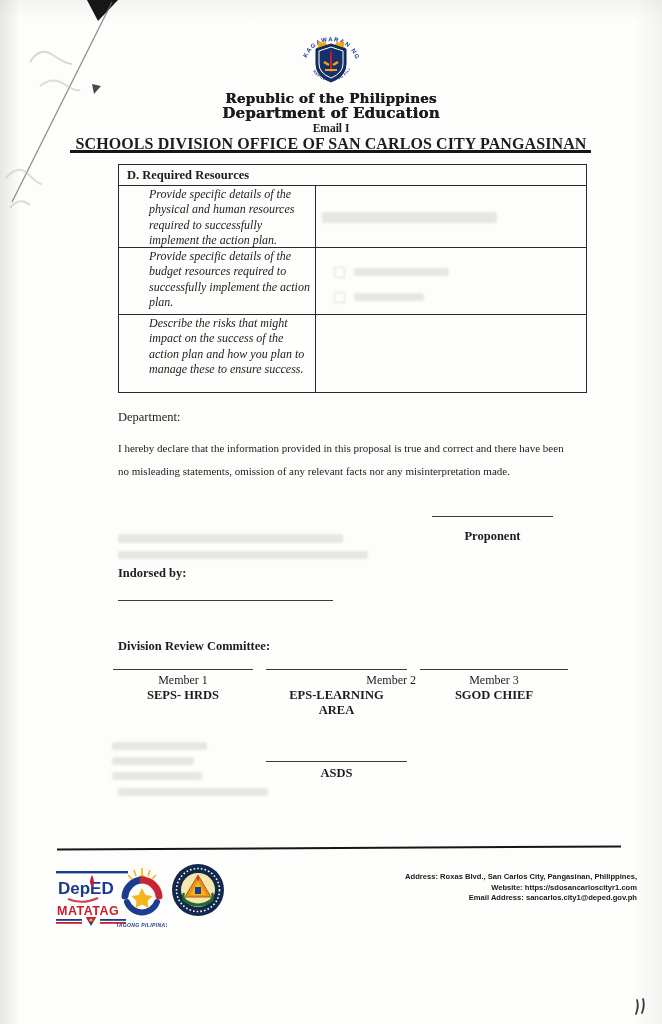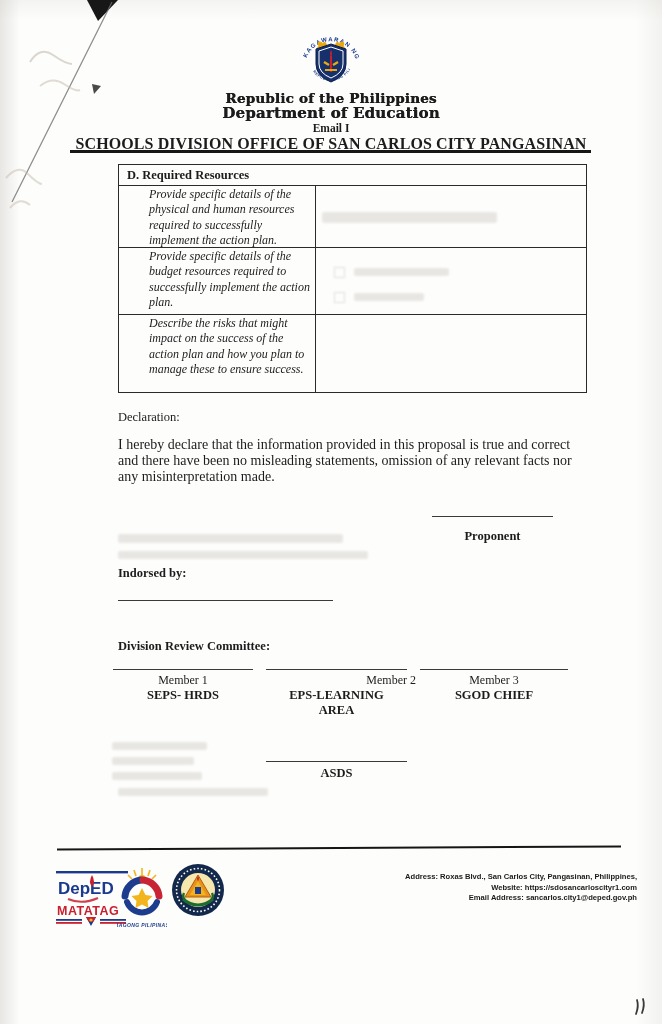--- a/index.html
+++ b/index.html
@@ -92,22 +92,22 @@
   <div class="ghost" style="left:354px;top:268px;width:95px;height:8px"></div>
   <div class="ghost-box" style="left:334px;top:292px;width:9px;height:9px"></div>
   <div class="ghost" style="left:354px;top:293px;width:70px;height:8px"></div>
   <div class="ghost" style="left:118px;top:534px;width:225px;height:9px"></div>
   <div class="ghost" style="left:118px;top:551px;width:250px;height:8px"></div>
   <div class="ghost" style="left:112px;top:742px;width:95px;height:8px"></div>
   <div class="ghost" style="left:112px;top:757px;width:82px;height:8px"></div>
   <div class="ghost" style="left:112px;top:772px;width:90px;height:8px"></div>
   <div class="ghost" style="left:118px;top:788px;width:150px;height:8px"></div>
 
-  <div class="abs small-serif" style="left:118px;top:410px;font-size:12.5px">Declaration:</div>
-  <div class="abs" style="left:118px;top:437px;width:458px;font-size:14px;line-height:16px">I hereby declare that the information provided in this proposal is true and correct and there have been no misleading statements, omission of any relevant facts nor any misinterpretation made.</div>
+  <div class="abs small-serif" style="left:118px;top:410px;font-size:12.5px">Department:</div>
+  <div class="abs" style="left:118px;top:437px;width:458px;font-size:11px;line-height:23px">I hereby declare that the information provided in this proposal is true and correct and there have been no misleading statements, omission of any relevant facts nor any misinterpretation made.</div>
 
   <div class="abs sig-line" style="left:432px;top:516px;width:121px"></div>
   <div class="abs b" style="left:432px;top:529px;width:121px;text-align:center;font-size:12.5px">Proponent</div>
 
   <div class="abs b" style="left:118px;top:566px;font-size:12.5px">Indorsed by:</div>
   <div class="abs sig-line" style="left:118px;top:600px;width:215px"></div>
 
   <div class="abs b" style="left:118px;top:639px;font-size:12.5px">Division Review Committee:</div>
 
   <div class="abs sig-line" style="left:113px;top:669px;width:140px"></div>

